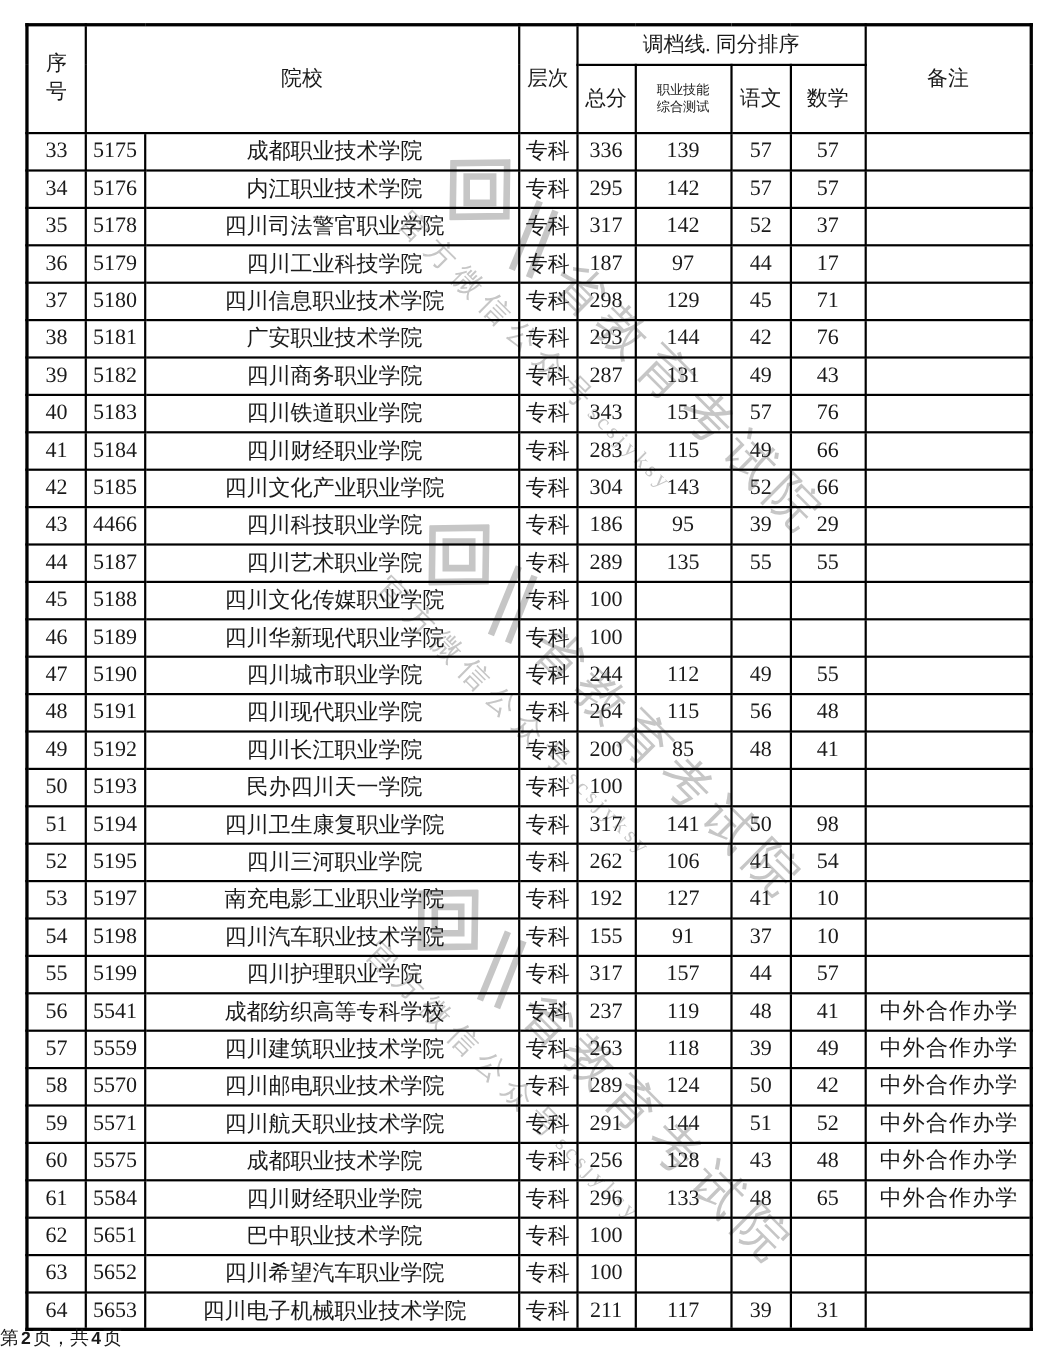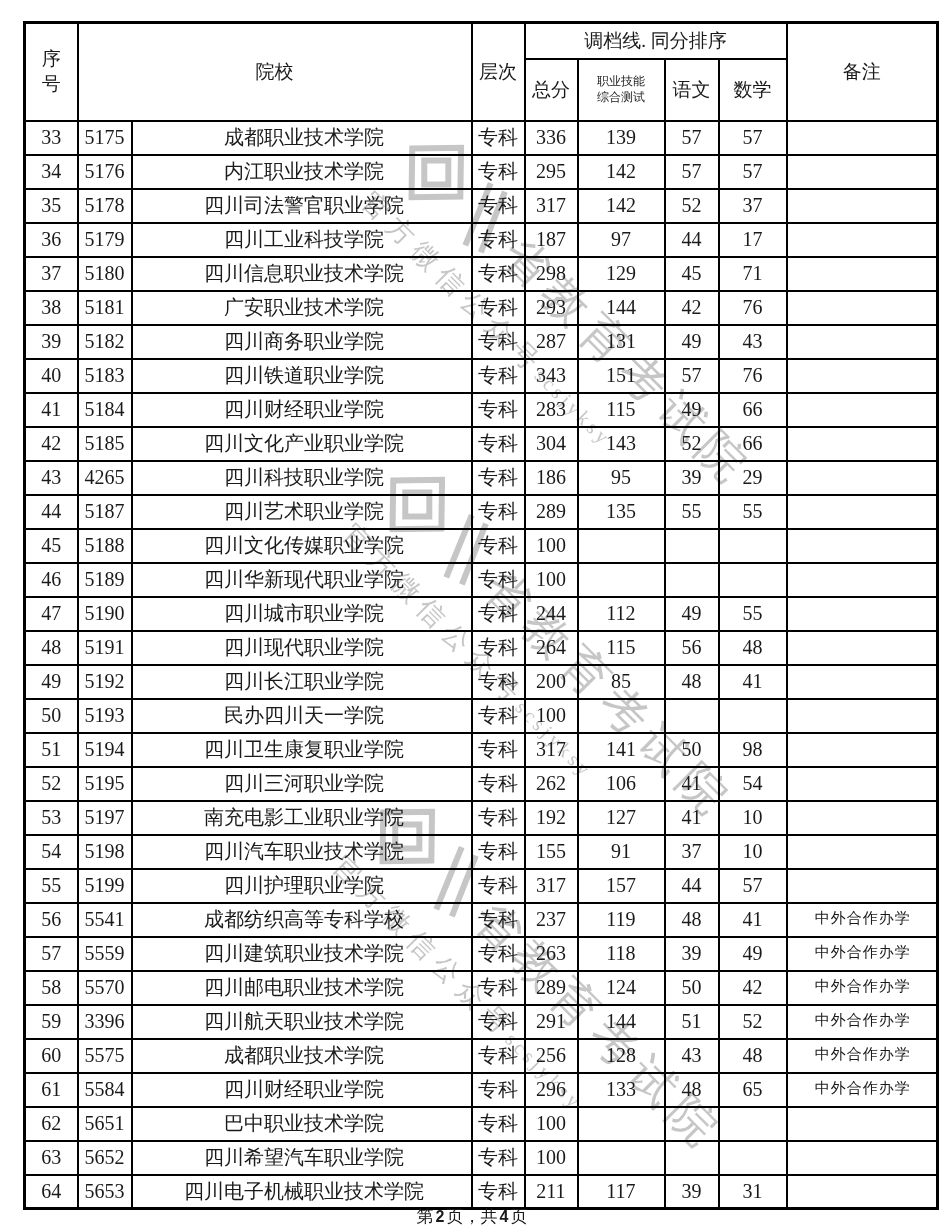--- a/index.html
+++ b/index.html
@@ -51,30 +51,29 @@
   tbody tr { height: 34px; }
   th { font-size: 19px; line-height: 1.25; }
   td { font-size: 20px; }
   .two-line { line-height: 1.3; }
   .skill-head { font-size: 12px; }
   .c-name { text-align: left; padding-left: 5px; margin-left: 12px; }
   .c-remark {
     text-align: left;
     vertical-align: bottom;
     padding: 0 0 2px 2px;
-    font-size: 15px;
+    font-size: 20px;
     letter-spacing: 1px;
   }
 
   
   .page-footer {
     position: absolute;
     left: 0; right: 0;
     top: 1205px;
-    text-align: center;
     font-size: 17px;
     z-index: 1;
   }
   .pg-digit {
     font-family: "Liberation Sans", "DejaVu Sans", sans-serif;
     font-weight: bold;
     font-size: 16px;
     padding: 0 2px;
   }
 </style>
@@ -275,21 +274,21 @@
         <td class="c-name">四川文化产业职业学院</td>
         <td class="c-level">专科</td>
         <td class="c-num">304</td>
         <td class="c-num">143</td>
         <td class="c-num">52</td>
         <td class="c-num">66</td>
         <td class="c-remark"></td>
       </tr>
       <tr>
         <td class="c-seq">43</td>
-        <td class="c-code">4265</td>
+        <td class="c-code">4466</td>
         <td class="c-name">四川科技职业学院</td>
         <td class="c-level">专科</td>
         <td class="c-num">186</td>
         <td class="c-num">95</td>
         <td class="c-num">39</td>
         <td class="c-num">29</td>
         <td class="c-remark"></td>
       </tr>
       <tr>
         <td class="c-seq">44</td>
@@ -451,21 +450,21 @@
         <td class="c-name">四川邮电职业技术学院</td>
         <td class="c-level">专科</td>
         <td class="c-num">289</td>
         <td class="c-num">124</td>
         <td class="c-num">50</td>
         <td class="c-num">42</td>
         <td class="c-remark">中外合作办学</td>
       </tr>
       <tr>
         <td class="c-seq">59</td>
-        <td class="c-code">3396</td>
+        <td class="c-code">5571</td>
         <td class="c-name">四川航天职业技术学院</td>
         <td class="c-level">专科</td>
         <td class="c-num">291</td>
         <td class="c-num">144</td>
         <td class="c-num">51</td>
         <td class="c-num">52</td>
         <td class="c-remark">中外合作办学</td>
       </tr>
       <tr>
         <td class="c-seq">60</td>

